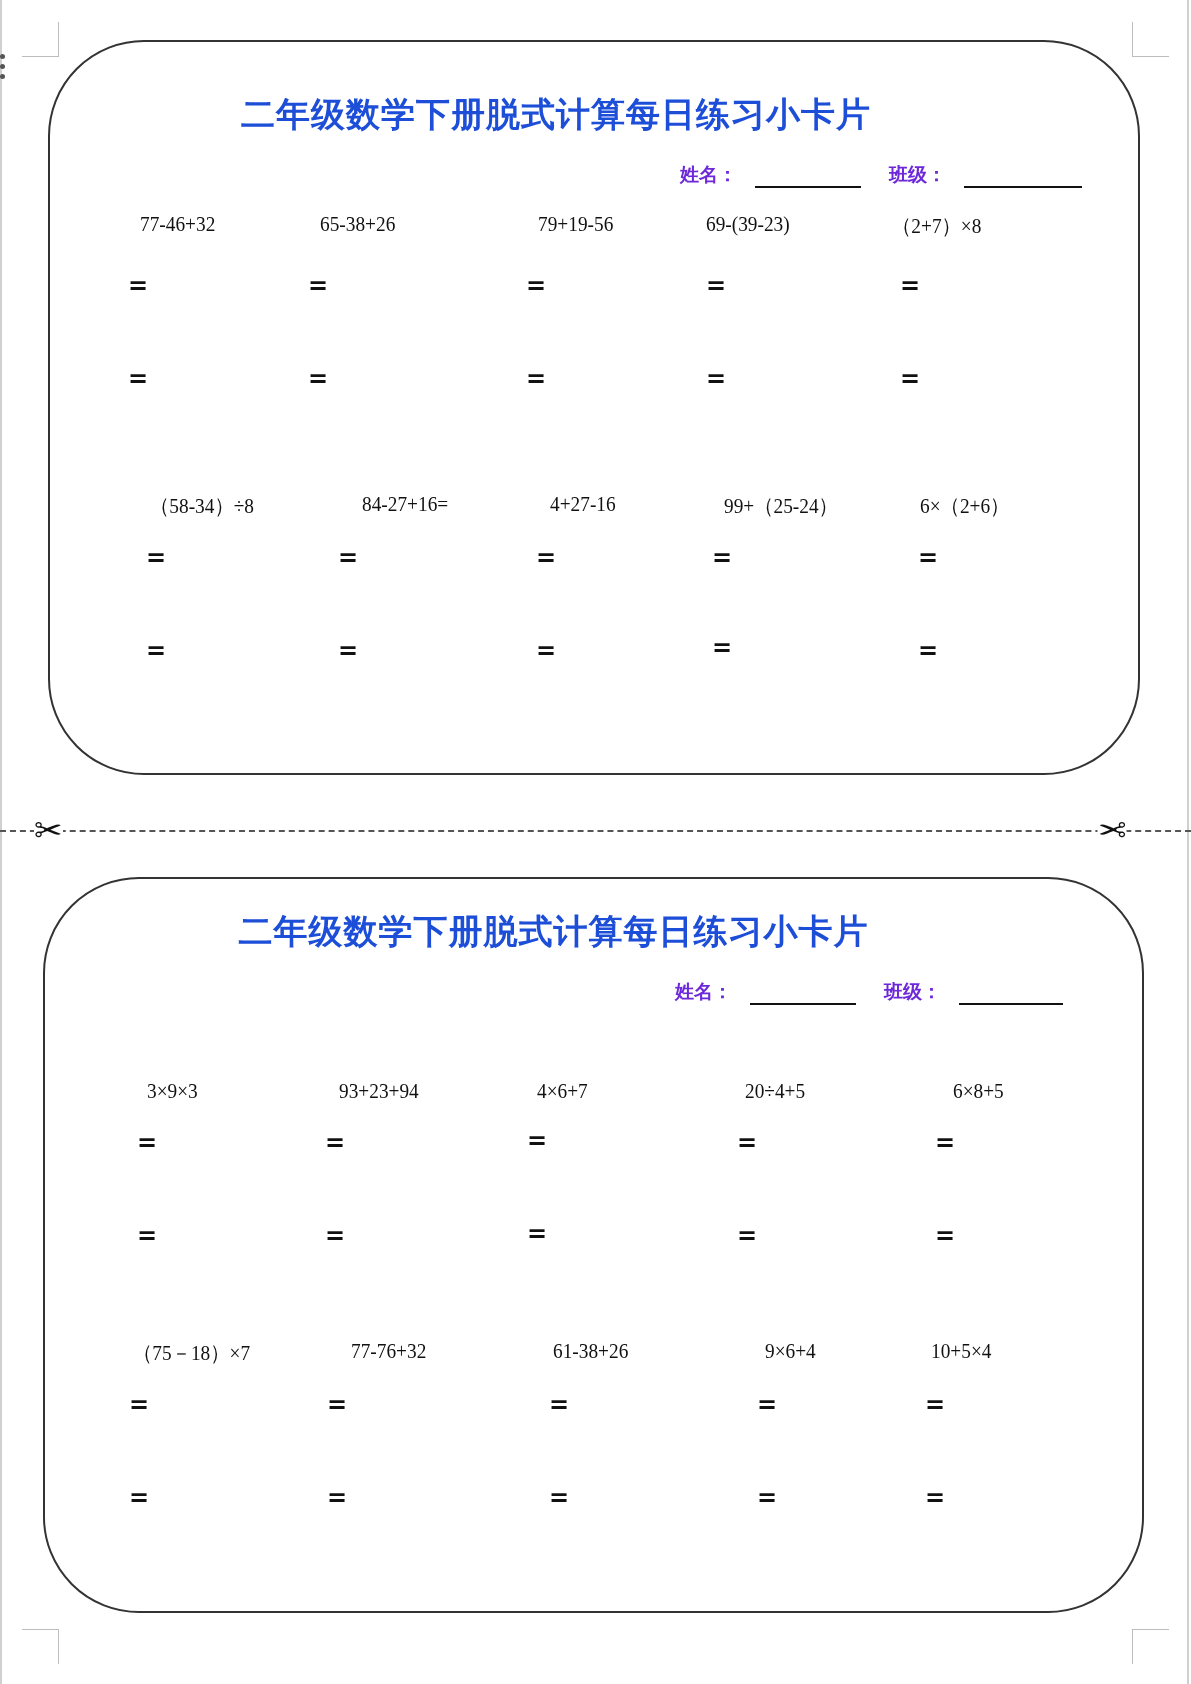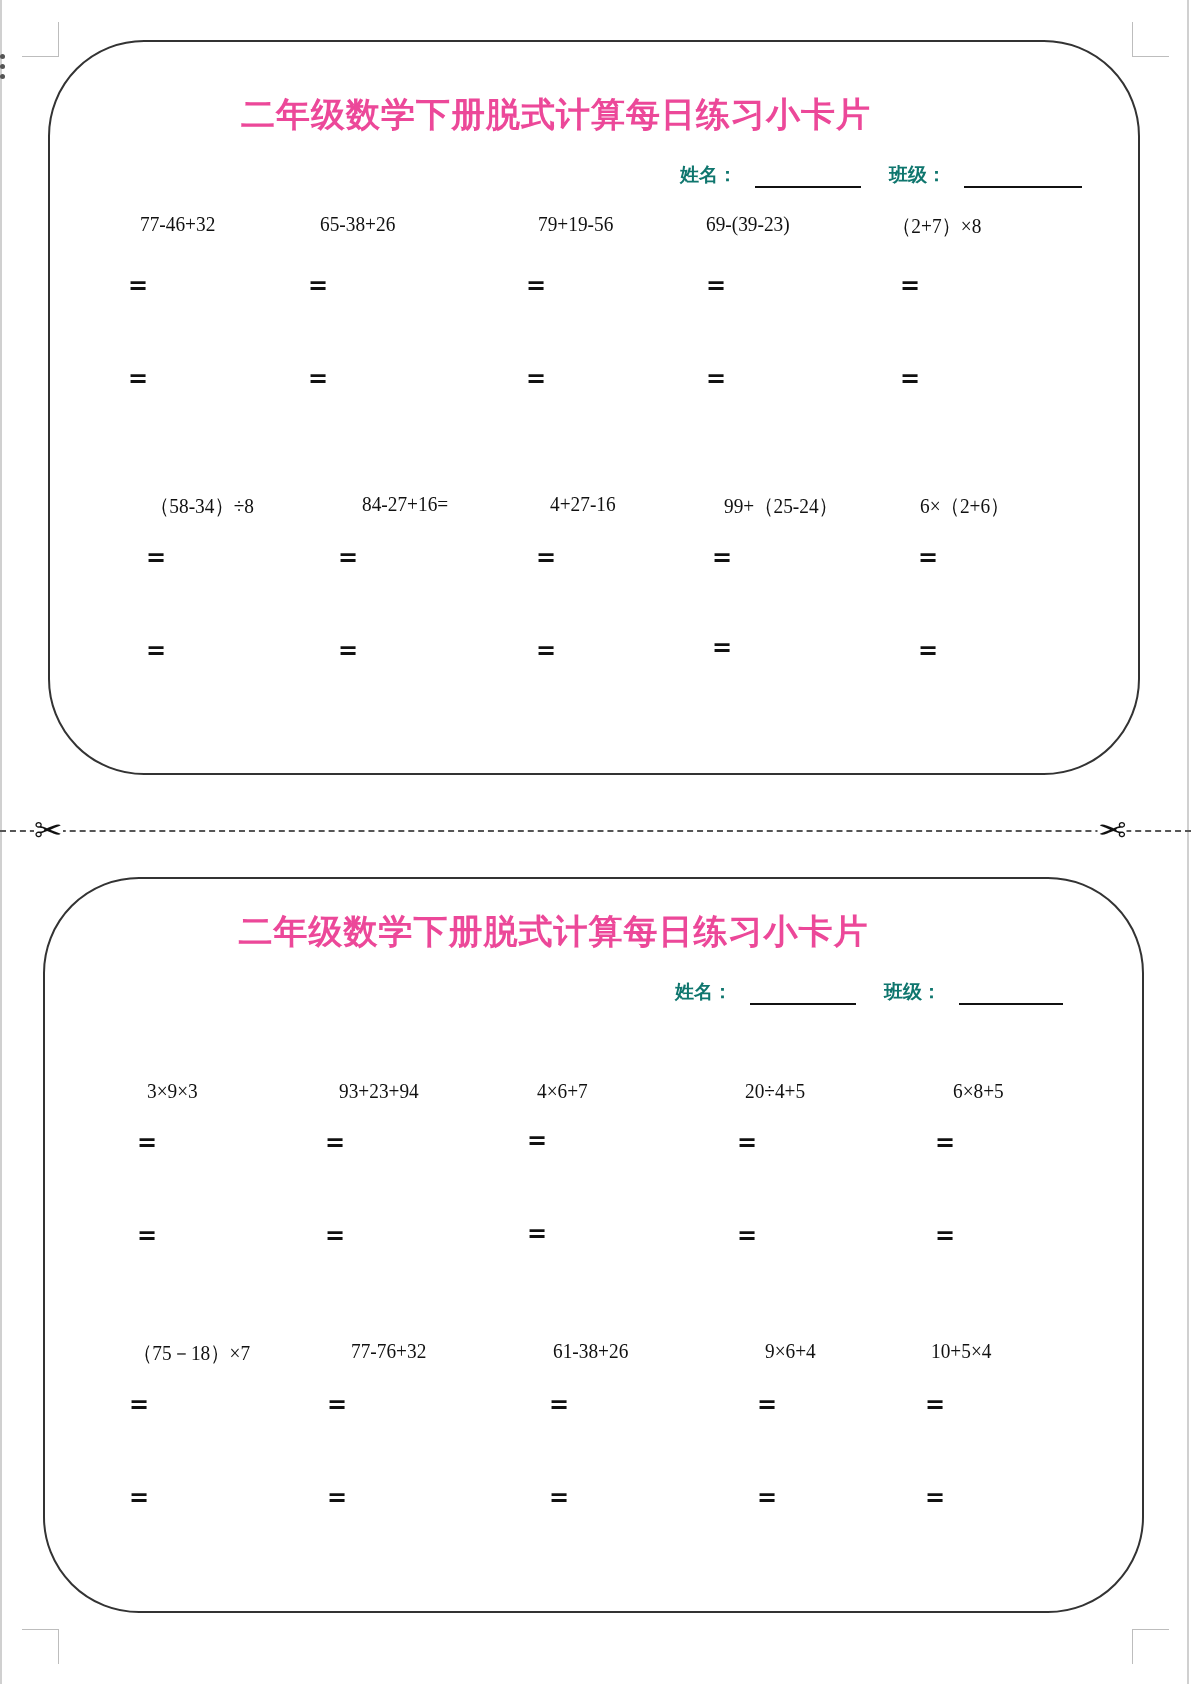--- a/index.html
+++ b/index.html
@@ -21,28 +21,28 @@
 
   .card {
     position:absolute; border:2px solid #333; border-radius:96px; background:#fff;
   }
   .card.top { left:48px; top:40px; width:1088px; height:731px; }
   .card.bottom { left:43px; top:877px; width:1097px; height:732px; }
 
   .title {
     position:absolute; left:0; width:100%; text-align:center;
     font-family: "DejaVu Sans", "Liberation Sans", sans-serif;
-    font-weight:bold; font-size:34px; letter-spacing:1px; color:#ec4899;
+    font-weight:bold; font-size:34px; letter-spacing:1px; color:#1d4ed8;
   }
   .card.top .title { top:50px; left:-38px; }
   .card.bottom .title { top:30px; left:-40px; }
 
   .info {
     position:absolute; font-family:"DejaVu Sans","Liberation Sans",sans-serif;
-    font-weight:bold; font-size:19px; display:flex; align-items:flex-end; gap:18px; color:#0f766e;
+    font-weight:bold; font-size:19px; display:flex; align-items:flex-end; gap:18px; color:#6d28d9;
   }
   .card.top .info { top:120px; left:630px; }
   .card.bottom .info { top:100px; left:630px; }
   .blank { display:inline-block; border-bottom:2px solid #111; height:22px; }
   .blank.name { width:106px; margin-right:10px; }
   .blank.cls { width:118px; }
 
   .expr {
     position:absolute; font-size:21px; white-space:nowrap;
     font-family:"Liberation Serif","DejaVu Serif",serif; transform:scaleX(0.92); transform-origin:left;

